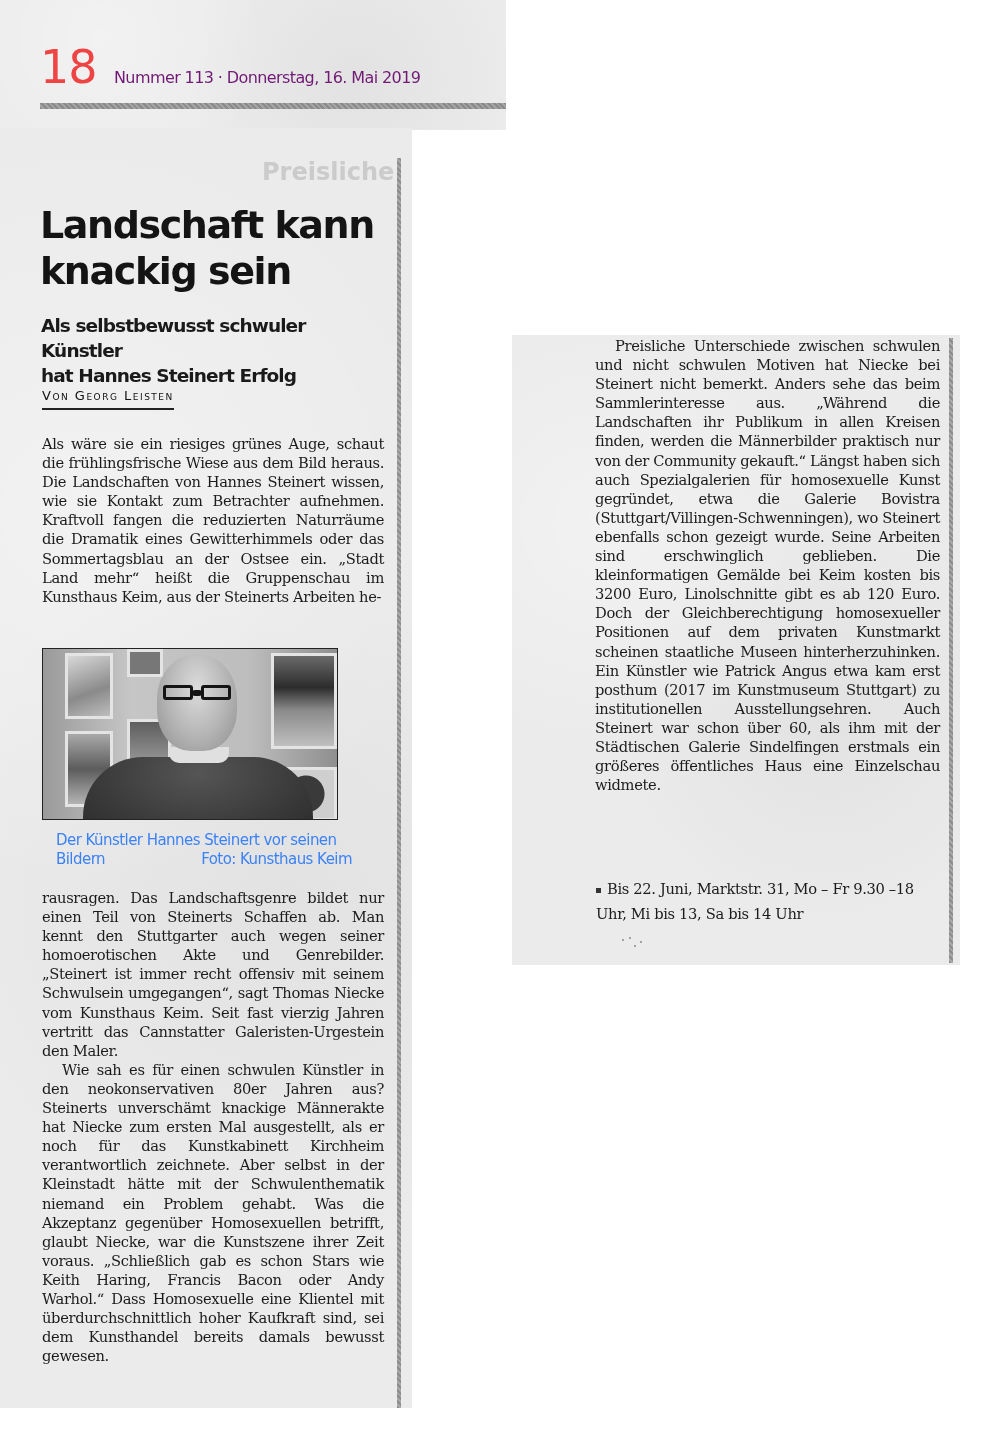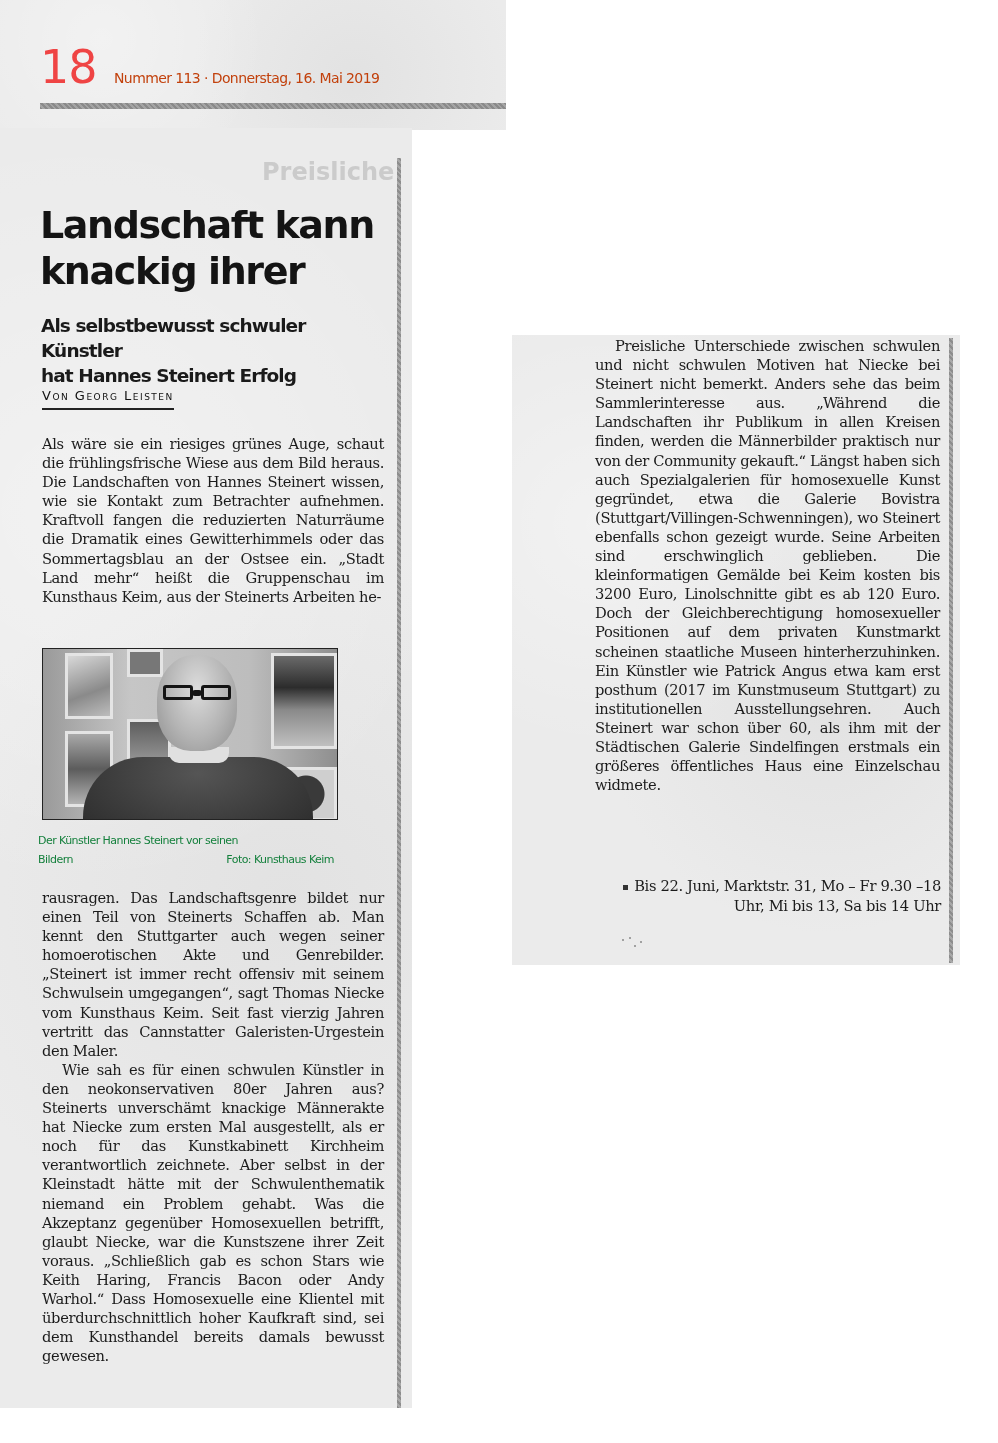--- a/index.html
+++ b/index.html
@@ -15,22 +15,22 @@
     .paper-left { left: 0; top: 128px; width: 412px; height: 1280px; }
     .paper-right { left: 512px; top: 335px; width: 448px; height: 630px; }
 
     .page-number {
       position: absolute; left: 40px; top: 44px;
       font-family: "DejaVu Sans", sans-serif; font-size: 46px; line-height: 46px;
       color: #ef4444; letter-spacing: -1px;
     }
     .issue-line {
       position: absolute; left: 114px; top: 67px;
-      font-family: "DejaVu Sans", sans-serif; font-size: 14px; line-height: 22px;
-      color: #c2410c; letter-spacing: -0.6px;
+      font-family: "DejaVu Sans", sans-serif; font-size: 16px; line-height: 22px;
+      color: #701a75; letter-spacing: -0.6px;
     }
     .header-rule {
       position: absolute; left: 40px; top: 103px; width: 466px; height: 6px;
       background: repeating-linear-gradient(45deg, #8a8a8a 0 2px, #a4a4a4 2px 4px);
     }
     .vrule {
       position: absolute; width: 4px;
       background: repeating-linear-gradient(45deg, #8d8d8d 0 2px, #a8a8a8 2px 4px);
     }
     .vrule-left { left: 397px; top: 158px; height: 1250px; }
@@ -64,22 +64,22 @@
       font-family: "DejaVu Serif", serif; font-size: 14.7px; line-height: 19.1px;
       color: #1b1b1b; text-align: justify; letter-spacing: -0.35px;
     }
     .col p { margin: 0; }
     .col p.indent { text-indent: 20px; }
     .col-left-1 { left: 42px; top: 434px; width: 342px; }
     .col-left-2 { left: 42px; top: 888px; width: 342px; }
     .col-right { left: 595px; top: 336px; width: 345px; }
     .info {
       position: absolute; left: 596px; top: 876px; width: 345px;
-      font-family: "DejaVu Serif", serif; font-size: 14.7px; line-height: 20px;
-      color: #1b1b1b; letter-spacing: -0.35px; text-align: right;
+      font-family: "DejaVu Serif", serif; font-size: 14.7px; line-height: 25px;
+      color: #1b1b1b; letter-spacing: -0.35px;
     }
     .info .bullet { display: inline-block; width: 5px; height: 5px; background: #333; margin-right: 6px; vertical-align: middle; }
 
     .photo {
       position: absolute; left: 42px; top: 648px; width: 294px; height: 170px;
       border: 1px solid #222; overflow: hidden;
       background: linear-gradient(90deg, #9a9a9a 0%, #c6c6c6 30%, #bdbdbd 70%, #8f8f8f 100%);
     }
     .photo .frame { position: absolute; border: 3px solid #e4e4e4; }
     .photo .f1 { left: 22px; top: 4px; width: 42px; height: 60px; background: linear-gradient(160deg,#d8d8d8,#8a8a8a 60%,#bdbdbd); }
@@ -105,23 +105,23 @@
     .photo .collar {
       position: absolute; left: 126px; top: 98px; width: 60px; height: 16px;
       background: #e0e0e0; border-radius: 0 0 10px 10px;
     }
     .photo .sweater {
       position: absolute; left: 40px; top: 108px; width: 230px; height: 80px;
       border-radius: 60px 60px 0 0;
       background: radial-gradient(ellipse at 50% 20%, #555 0, #3b3b3b 60%, #2a2a2a 100%);
     }
     .caption {
-      position: absolute; left: 38px; top: 831px; width: 296px;
-      font-family: "DejaVu Sans", sans-serif; font-size: 11px; line-height: 19px;
-      color: #15803d; letter-spacing: -0.55px;
+      position: absolute; left: 56px; top: 831px; width: 296px;
+      font-family: "DejaVu Sans", sans-serif; font-size: 15px; line-height: 19px;
+      color: #3b82f6; letter-spacing: -0.55px;
     }
     .caption .credit-row { display: flex; justify-content: space-between; }
     .specks { position: absolute; left: 620px; top: 935px; width: 30px; height: 20px; }
     .specks i { position: absolute; width: 2px; height: 2px; background: #888; border-radius: 1px; }
   </style>
 </head>
 <body>
 
 <div class="paper paper-top"></div>
 <div class="paper paper-left"></div>
@@ -132,21 +132,21 @@
 <div class="header-rule"></div>
 
 <div class="ghost ghost-head">Preisliche</div>
 
 <div class="vrule vrule-left"></div>
 <div class="vrule vrule-right"></div>
 
 <h1 class="headline">
   <br>
   <span>Landschaft kann</span><br>
-  <span>knackig ihrer</span>
+  <span>knackig sein</span>
 </h1>
 
 <h2 class="subhead">
   <span>Als selbstbewusst schwuler Künstler</span><br>
   <span>hat Hannes Steinert Erfolg</span>
 </h2>
 
 <div class="byline">Von Georg Leisten</div>
 
 <div class="col col-left-1">

